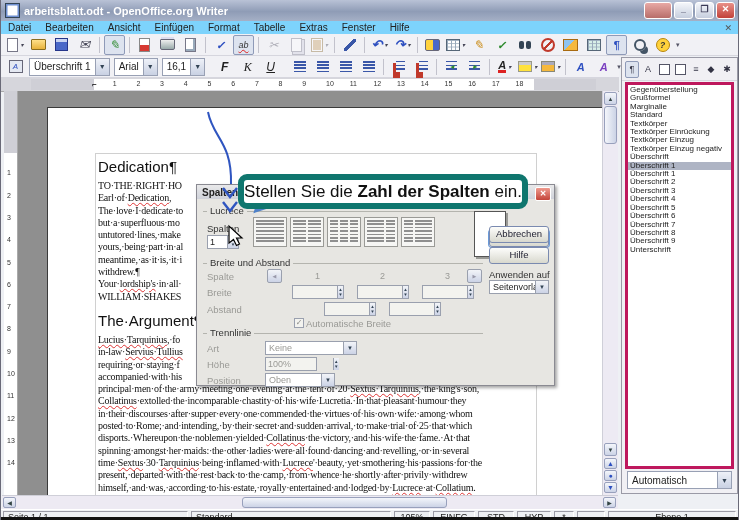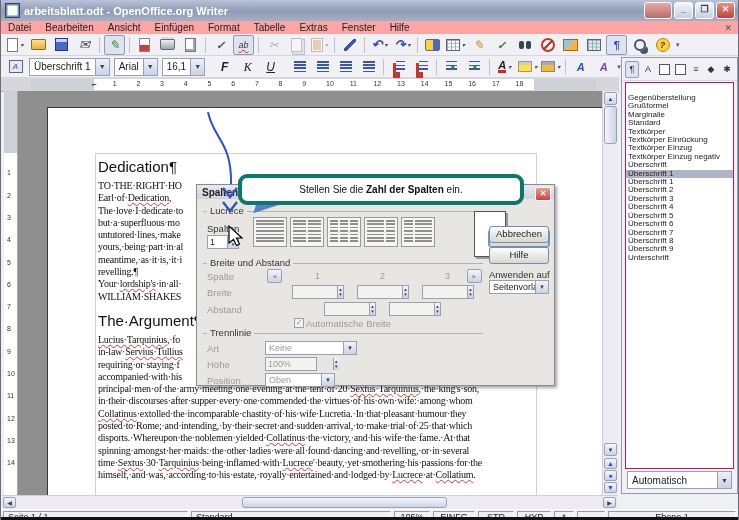--- a/index.html
+++ b/index.html
@@ -11,21 +11,21 @@
     background:linear-gradient(180deg,#b9c2d6 0%,#8f9cb6 55%,#a5b0c6 100%);
     display:flex;align-items:center;color:#fff;font-weight:bold;font-size:11px;}
   #titlebar .appicon{width:13px;height:13px;margin:0 4px 0 4px;background:#fff;border:1px solid #345;
     box-shadow:inset 0 0 0 1.5px #6f8fd0;}
   #titlebar .tbuttons{margin-left:auto;display:flex;gap:2px;padding-right:3px;}
   .wbtn{width:17px;height:15px;border:1px solid #fff;border-radius:3px;font-size:9px;line-height:13px;
     text-align:center;color:#3a3a55;background:linear-gradient(180deg,#f4f6fa,#c6cede);}
   .wbtn.rec{width:26px;background:linear-gradient(180deg,#e8a9a5,#b86e6a);color:#fff;}
   .wbtn.close{background:linear-gradient(180deg,#e89088,#c2423a);color:#fff;font-weight:bold;}
   
-  #menubar{position:absolute;left:0;top:21px;width:100%;height:13px;background:#fca5a5;
+  #menubar{position:absolute;left:0;top:21px;width:100%;height:13px;background:#7dd3fc;
     border-bottom:1px solid #d0d0d8;display:flex;align-items:center;font-size:10px;}
   #menubar .mitem{padding:0 7px;height:13px;line-height:13px;}
   #menubar .mclose{margin-left:auto;padding:0 6px;color:#555;font-size:9px;}
   
   .toolbar{position:absolute;left:0;width:100%;background:#f1f1f5;border-bottom:1px solid #d6d6de;
     display:flex;align-items:center;padding-left:3px;box-sizing:border-box;}
   #tb-standard{top:34px;height:22px;}
   #tb-format{top:56px;height:22px;width:618px;}
   .tsep{width:1px;height:16px;background:#c2c2cc;margin:0 3px;}
   .tbtn{position:relative;height:18px;min-width:19px;display:flex;align-items:center;justify-content:center;
@@ -102,22 +102,22 @@
   #hsb .sthumb{background:linear-gradient(180deg,#f4f6fb,#ccd3e6);}
   .navdot{color:#2d4fc0;font-size:7px;}
   
   #stylist{position:absolute;left:620px;top:57px;width:117px;height:437px;background:#f1f0f4;border:1px solid #9a9aa6;box-sizing:border-box;}
   #stylist .picons{display:flex;align-items:center;height:20px;padding:1px 2px;border-bottom:1px solid #d8d8e0;}
   .pbtn{width:15px;height:15px;margin:0 1px;display:flex;align-items:center;justify-content:center;
     font-size:9px;color:#334;border:1px solid transparent;border-radius:2px;}
   .pbtn.pressed{border-color:#8e9ab8;background:#dde3ef;}
   .pbtn .sq{width:9px;height:9px;border:1px solid #556;background:#fff;}
   .pbtn.gap{margin-left:auto;}
-  #stylelist{position:absolute;left:3px;top:24px;right:3px;bottom:24px;background:#fff;border:1px solid #be185d;
-    overflow:hidden;font-size:8px;line-height:8.4px;padding-top:11px;}
+  #stylelist{position:absolute;left:3px;top:24px;right:3px;bottom:24px;background:#fff;border:3px solid #be185d;
+    overflow:hidden;font-size:8px;line-height:8.4px;padding-top:1px;}
   .styleitem{padding:0 2px;white-space:nowrap;}
   .styleitem.selected{background:#aeb4c4;}
   #stylecombo{position:absolute;left:3px;bottom:4px;right:3px;height:16px;}
   
   #statusbar{position:absolute;left:0;top:509px;width:100%;height:14px;background:#eef0f4;border-top:1px solid #fff;
     font-size:9px;display:flex;align-items:stretch;padding:1px 2px;box-sizing:border-box;gap:3px;}
   .scell{border:1px solid;border-color:#9a9aa6 #fff #fff #9a9aa6;padding:0 4px;line-height:11px;white-space:nowrap;overflow:hidden;}
   #app>.blackbase{position:absolute;left:0;top:517px;width:100%;height:3px;background:#111;}
   
   #dialog{position:absolute;left:195px;top:184px;width:357px;height:200px;background:#e7e6e2;
@@ -147,23 +147,23 @@
   .preview{position:absolute;top:32px;width:34px;height:30px;background:#f6f6f4;border:1px solid #9a9a96;
     display:flex;gap:2px;padding:2px;box-sizing:border-box;}
   .pcol{background:repeating-linear-gradient(180deg,#8f8f8f 0 1.6px,transparent 1.6px 3.4px);height:100%;}
   .pagerep{position:absolute;left:277px;top:26px;width:30px;height:44px;background:#fff;border:1px solid #555;box-shadow:2px 2px 0 #9a9a96;}
   .colnum{position:absolute;color:#9a9a96;font-size:9px;}
   .chk{position:absolute;width:8px;height:8px;border:1px solid #9aa0ae;background:#f3f3ef;color:#8a8a86;
     font-size:8px;line-height:8px;text-align:center;}
   .arrbtn{position:absolute;width:13px;height:12px;border:1px solid #9aa0ae;border-radius:2px;
     background:linear-gradient(#f2f4f8,#ccd3e6);font-size:5px;color:#99a;display:flex;align-items:center;justify-content:center;}
   
-  #callout{position:absolute;left:237px;top:174px;width:278px;height:23px;background:#fff;border:4px solid #0f766e;
+  #callout{position:absolute;left:237px;top:174px;width:278px;height:23px;background:#fff;border:6px solid #0f766e;
     border-radius:9px;z-index:7;display:flex;align-items:center;justify-content:center;
-    font-size:10px;color:#111;white-space:nowrap;}
+    font-size:17px;color:#111;white-space:nowrap;}
   #callout b{font-weight:bold;}
   #callout-tail{position:absolute;z-index:6;width:0;height:0;left:250px;top:194px;
     border-left:9px solid transparent;border-right:16px solid transparent;border-top:24px solid #4f81c8;
     transform:rotate(38deg);}
   #overlay{position:absolute;left:0;top:0;width:739px;height:520px;z-index:9;pointer-events:none;}
 </style>
 </head>
 <body>
 
 <div id="app" data-name="writer-window">
@@ -416,37 +416,38 @@
       <div id="doccontent" data-name="document-content">
         <div class="dochead" data-name="heading-dedication">Dedication¶</div>
         <div id="ded-lines">
             <div class="docline" data-name="text-line"><span data-name="text-run">TO·THE·RIGHT·HO</span></div>
             <div class="docline" data-name="text-line"><span data-name="text-run">Earl·of·</span><span class="miss" data-name="misspelled-word">Dedication</span><span data-name="text-run">,</span></div>
             <div class="docline" data-name="text-line"><span data-name="text-run">The·love·I·dedicate·to</span></div>
             <div class="docline" data-name="text-line"><span data-name="text-run">but·a·superfluous·mo</span></div>
             <div class="docline" data-name="text-line"><span data-name="text-run">untutored·lines,·make</span></div>
             <div class="docline" data-name="text-line"><span data-name="text-run">yours,·being·part·in·al</span></div>
             <div class="docline" data-name="text-line"><span data-name="text-run">meantime,·as·it·is,·it·i</span></div>
-            <div class="docline" data-name="text-line"><span data-name="text-run">revelling.¶</span></div>
+            <div class="docline" data-name="text-line"><span data-name="text-run">withdrew.¶</span></div>
             <div class="docline" data-name="text-line"><span data-name="text-run">Your·</span><span class="miss" data-name="misspelled-word">lordship's</span><span data-name="text-run">·in·all·</span></div>
             <div class="docline" data-name="text-line"><span data-name="text-run">WILLIAM·SHAKES</span></div>
           </div>
         <div class="dochead" id="arg-head" data-name="heading-argument">The·Argument¶</div>
         <div id="arg-lines">
             <div class="docline" data-name="text-line"><span class="miss" data-name="misspelled-word">Lucius·Tarquinius</span><span data-name="text-run">,·fo</span></div>
             <div class="docline" data-name="text-line"><span data-name="text-run">in-law·</span><span class="miss" data-name="misspelled-word">Servius·Tullius</span></div>
             <div class="docline" data-name="text-line"><span data-name="text-run">requiring·or·staying·f</span></div>
             <div class="docline" data-name="text-line"><span data-name="text-run">accompanied·with·his</span></div>
             <div class="docline" data-name="text-line"><span data-name="text-run">principal·men·of·the·army·meeting·one·evening·at·the·tent·of·20·</span><span class="miss" data-name="misspelled-word">Sextus·Tarquinius</span><span data-name="text-run">,·the·king's·son,</span></div>
+            <div class="docline" data-name="text-line"><span class="miss" data-name="misspelled-word">Collatinus</span><span data-name="text-run">·extolled·the·incomparable·chastity·of·his·wife·Lucretia.·In·that·pleasant·humour·they</span></div>
             <div class="docline" data-name="text-line"><span data-name="text-run">in·their·discourses·after·supper·every·one·commended·the·virtues·of·his·own·wife:·among·whom</span></div>
-            <div class="docline" data-name="text-line"><span class="miss" data-name="misspelled-word">Collatinus</span><span data-name="text-run">·extolled·the·incomparable·chastity·of·his·wife·Lucretia.·In·that·pleasant·humour·they</span></div>
             <div class="docline" data-name="text-line"><span data-name="text-run">posted·to·Rome;·and·intending,·by·their·secret·and·sudden·arrival,·to·make·trial·of·25·that·which</span></div>
             <div class="docline" data-name="text-line"><span data-name="text-run">disports.·Whereupon·the·noblemen·yielded·</span><span class="miss" data-name="misspelled-word">Collatinus</span><span data-name="text-run">·the·victory,·and·his·wife·the·fame.·At·that</span></div>
             <div class="docline" data-name="text-line"><span data-name="text-run">spinning·amongst·her·maids:·the·other·ladies·were·all·found·dancing·and·revelling,·or·in·several</span></div>
             <div class="docline" data-name="text-line"><span data-name="text-run">time·</span><span class="miss" data-name="misspelled-word">Sextus</span><span data-name="text-run">·30·</span><span class="miss" data-name="misspelled-word">Tarquinius</span><span data-name="text-run">·being·inflamed·with·</span><span class="miss" data-name="misspelled-word">Lucrece</span><span data-name="text-run">'·beauty,·yet·smothering·his·passions·for·the</span></div>
+            <div class="docline" data-name="text-line"><span data-name="text-run">present,·departed·with·the·rest·back·to·the·camp,·from·whence·he·shortly·after·privily·withdrew</span></div>
             <div class="docline" data-name="text-line"><span data-name="text-run">himself,·and·was,·according·to·his·estate,·royally·entertained·and·lodged·by·</span><span class="miss" data-name="misspelled-word">Lucrece</span><span data-name="text-run">·at·</span><span class="miss" data-name="misspelled-word">Collatium</span><span data-name="text-run">.</span></div>
           </div>
       </div>
     </div>
   </div>
 
   <div id="vsb" class="sb" data-name="vertical-scrollbar">
     <span class="sbtn" style="left:1px;top:1px;width:13px;height:13px" data-name="scroll-up-icon">▲</span>
     <span class="sthumb" style="left:1px;top:15px;width:13px;height:38px" data-name="vertical-scroll-thumb"></span>
     <span class="sbtn" style="left:1px;top:352px;width:13px;height:13px" data-name="scroll-down-icon">▼</span>

